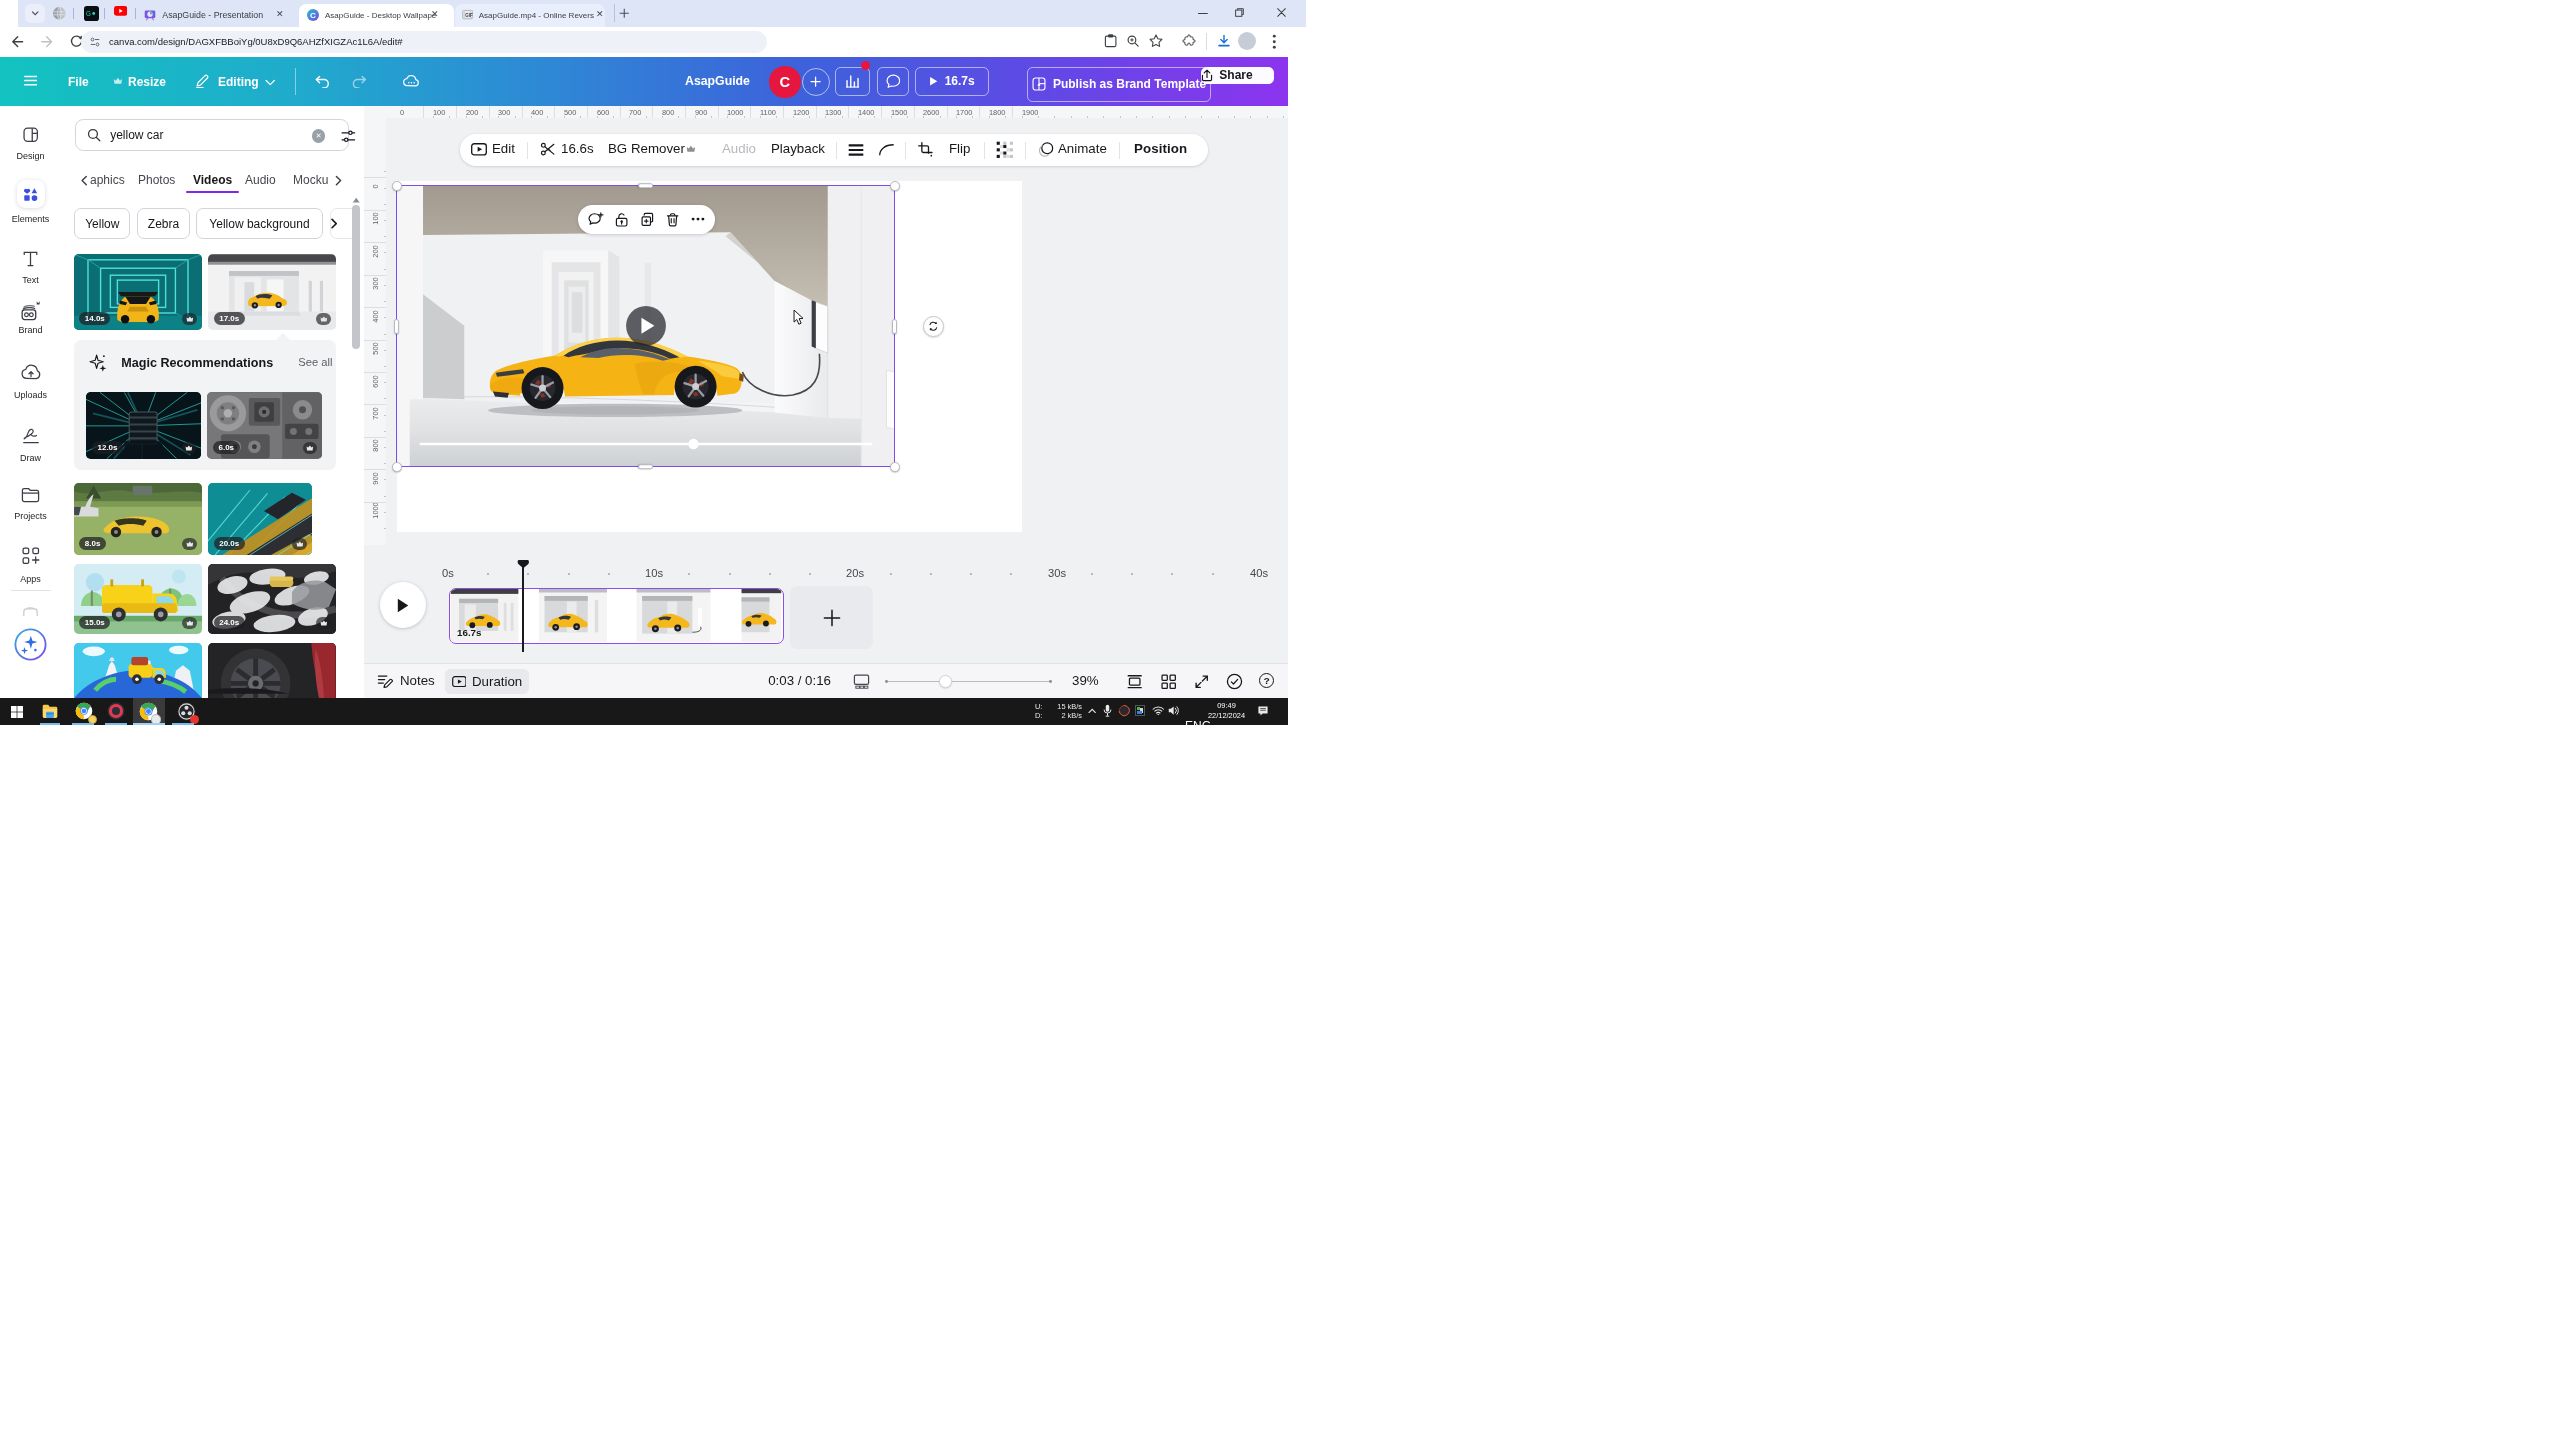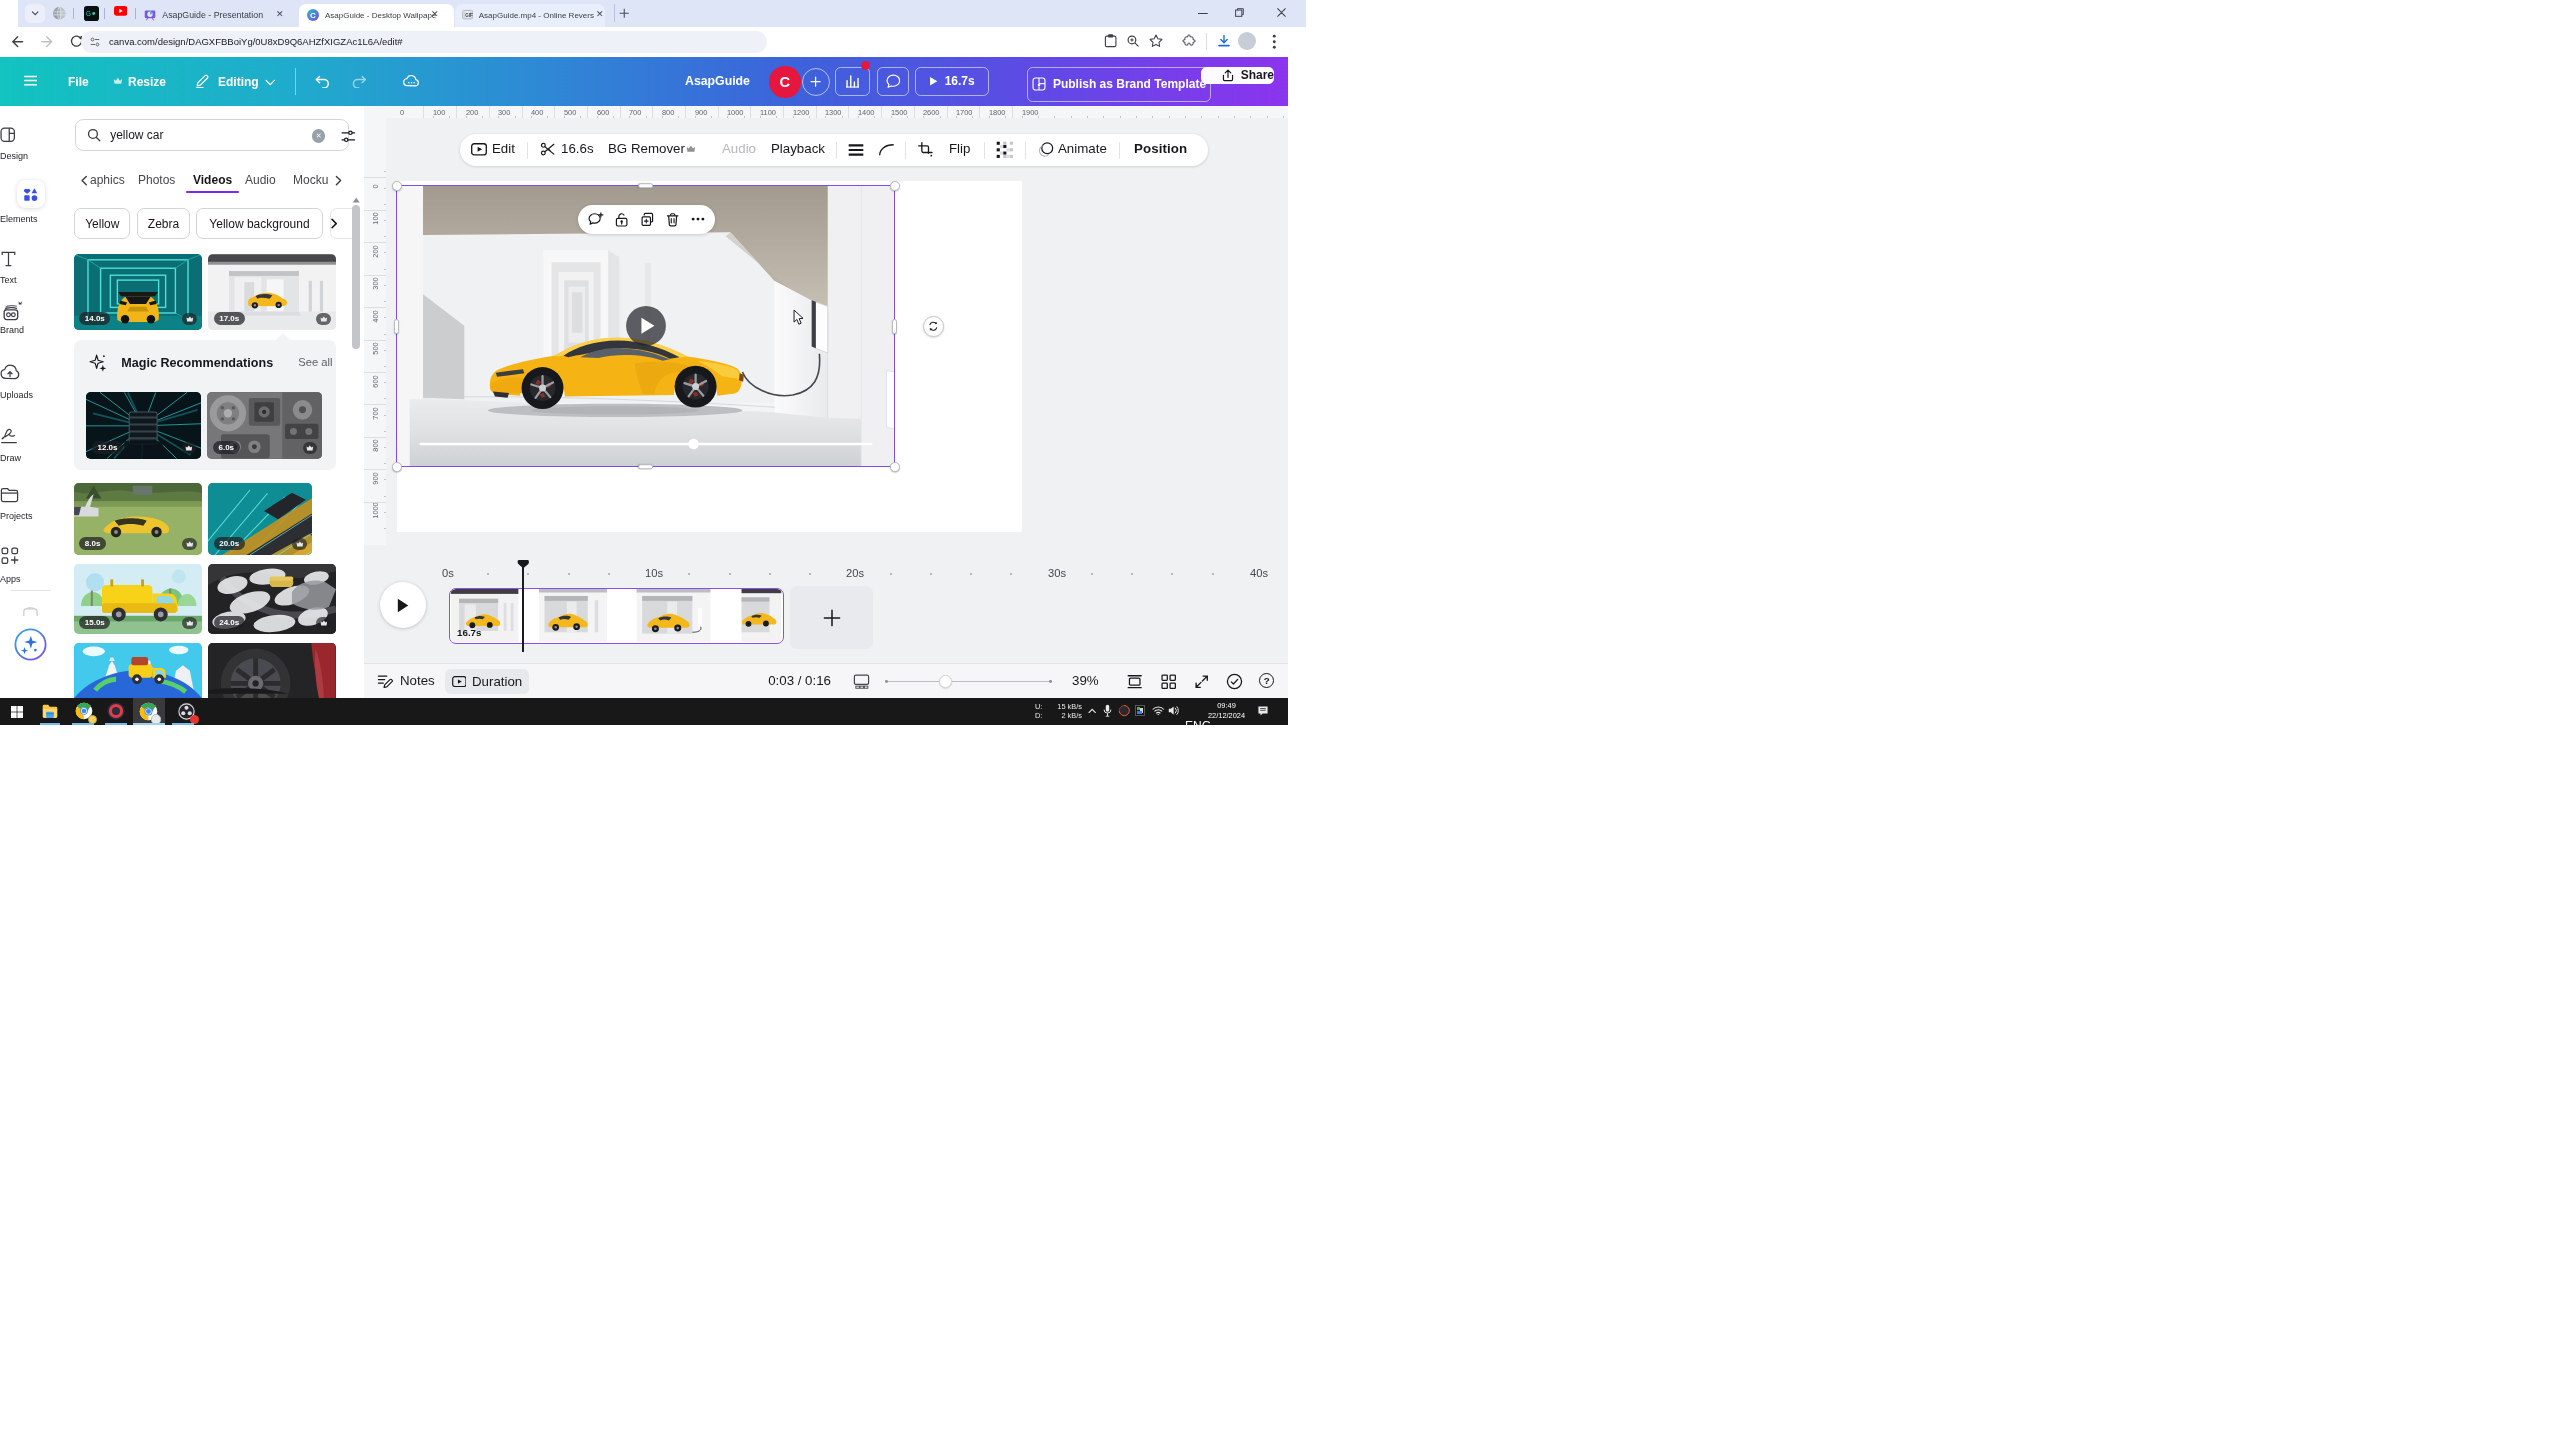--- a/index.html
+++ b/index.html
@@ -12,21 +12,21 @@
 .tab.active{background:#fff;border-radius:7px 7px 0 0}
 .tab.t3{background:#e8eefb;border-radius:7px 7px 0 0}
 #toolbar{position:absolute;left:0;top:26.6px;width:1288px;height:30px;background:#fff}
 .urlpill{position:absolute;left:81px;top:4.2px;width:686px;height:22px;background:#eef1f8;border-radius:11.2px;display:flex;align-items:center;color:#202124;font-size:9.5px}
 
 #cheader{position:absolute;left:0;top:57px;width:1288px;height:49px;background:linear-gradient(90deg,#12c3c0 0%,#1faccc 22%,#2e89d5 42%,#3d62db 62%,#5e4ae5 80%,#8c34ee 100%);color:#fff}
 .hbtn{position:absolute;display:flex;align-items:center;color:#fff;font-weight:700;font-size:12px}
 .obtn{position:absolute;top:9.8px;height:29px;border:0.7px solid rgba(255,255,255,.55);border-radius:5.6px;display:flex;align-items:center;justify-content:center;color:#fff;font-weight:700;font-size:12px}
 
 #rail{position:absolute;left:0;top:106px;width:61px;height:592px;background:#fff}
-.ritem{position:absolute;left:0;width:61px;text-align:left;color:#24252a}
+.ritem{position:absolute;left:0;width:61px;text-align:center;color:#24252a}
 .ritem .lab{font-size:9px;margin-top:6.3px;color:#24252a}
 
 #panel{position:absolute;left:61px;top:106px;width:303px;height:592px;background:#fff;overflow:hidden}
 #sbox{position:absolute;left:14px;top:13.3px;width:274px;height:32px;border:1px solid #d2d5db;border-radius:8.4px;display:flex;align-items:center}
 .ptab{position:absolute;top:67px;font-size:12px;color:#45474d}
 .chip{position:absolute;top:102px;height:31px;border:1px solid #d2d5db;border-radius:7px;background:#fff;color:#17181c;font-size:12px;display:flex;align-items:center;justify-content:center}
 .thumb{position:absolute;border-radius:4.9px;overflow:hidden}
 .dur{position:absolute;left:5.6px;bottom:4.9px;background:rgba(30,30,34,.72);color:#fff;font-size:8px;font-weight:700;padding:2.1px 5.6px;border-radius:7px}
 .crown{position:absolute;right:4.9px;bottom:4.9px;width:14.7px;height:12.6px;background:rgba(30,30,34,.65);border-radius:6.3px;display:flex;align-items:center;justify-content:center}
 #magic{position:absolute;left:13.3px;top:234px;width:262px;height:130px;background:#f2f3f5;border-radius:7px}
@@ -240,21 +240,21 @@
     </div>
   <div class="obtn" style="left:915px;top:9.8px;width:74px;height:29px;font-size:12px"><svg width="9" height="10.5" viewBox="0 0 13 15" style="margin-right:6.3px">
         <path d="M1.5 1.5l10.5 6-10.5 6z" fill="#fff"></path>
       </svg>16.7s</div>
   <div class="obtn" style="left:1027px;top:9.8px;width:184px;height:35px;font-size:12px"><svg width="14" height="14" viewBox="0 0 20 20" style="margin-right:7px">
         <rect x="1.5" y="1.5" width="17" height="17" rx="3.5" fill="none" stroke="#fff" stroke-width="1.6"></rect>
         <path d="M10 1.5v8M10 13.5v5" stroke="#fff" stroke-width="1.6"></path>
         <path d="M10 9.5h8.5" stroke="#fff" stroke-width="1.6"></path>
         <circle cx="10" cy="11.5" r="1.9" fill="#fff"></circle>
       </svg>Publish as Brand Template</div>
-  <div style="position:absolute;left:1201px;top:9.8px;width:73px;height:17px;background:#fdfbff;border-radius:5.6px;display:flex;align-items:center;justify-content:flex-end;color:#17181c;font-weight:700;font-size:12px"><svg width="12" height="12.6" viewBox="0 0 17 18" style="margin-right:6.3px">
+  <div style="position:absolute;left:1201px;top:9.8px;width:73px;height:17px;background:#fdfbff;border-radius:5.6px;display:flex;align-items:center;justify-content:flex-start;color:#17181c;font-weight:700;font-size:12px"><svg width="12" height="12.6" viewBox="0 0 17 18" style="margin-right:6.3px">
         <path d="M8.5 12V2M4.5 5.5L8.5 1.5l4 4" stroke="#17181c" stroke-width="1.7" fill="none" stroke-linecap="round" stroke-linejoin="round"></path>
         <path d="M2 9v6a1.5 1.5 0 001.5 1.5h10A1.5 1.5 0 0015 15V9" stroke="#17181c" stroke-width="1.7" fill="none" stroke-linecap="round"></path>
       </svg>Share</div>
 </div>
 <div id="rail">
   <div class="ritem" style="top:21px"><svg width="15.4" height="15.4" viewBox="0 0 22 22">
         <rect x="1.5" y="1.5" width="19" height="19" rx="5" fill="none" stroke="#3b3d45" stroke-width="1.8"></rect>
         <path d="M13.2 1.8v18.4M13.2 9.2H20" stroke="#3b3d45" stroke-width="1.8"></path>
       </svg><div class="lab">Design</div></div>
   <div class="ritem" style="top:74px">

